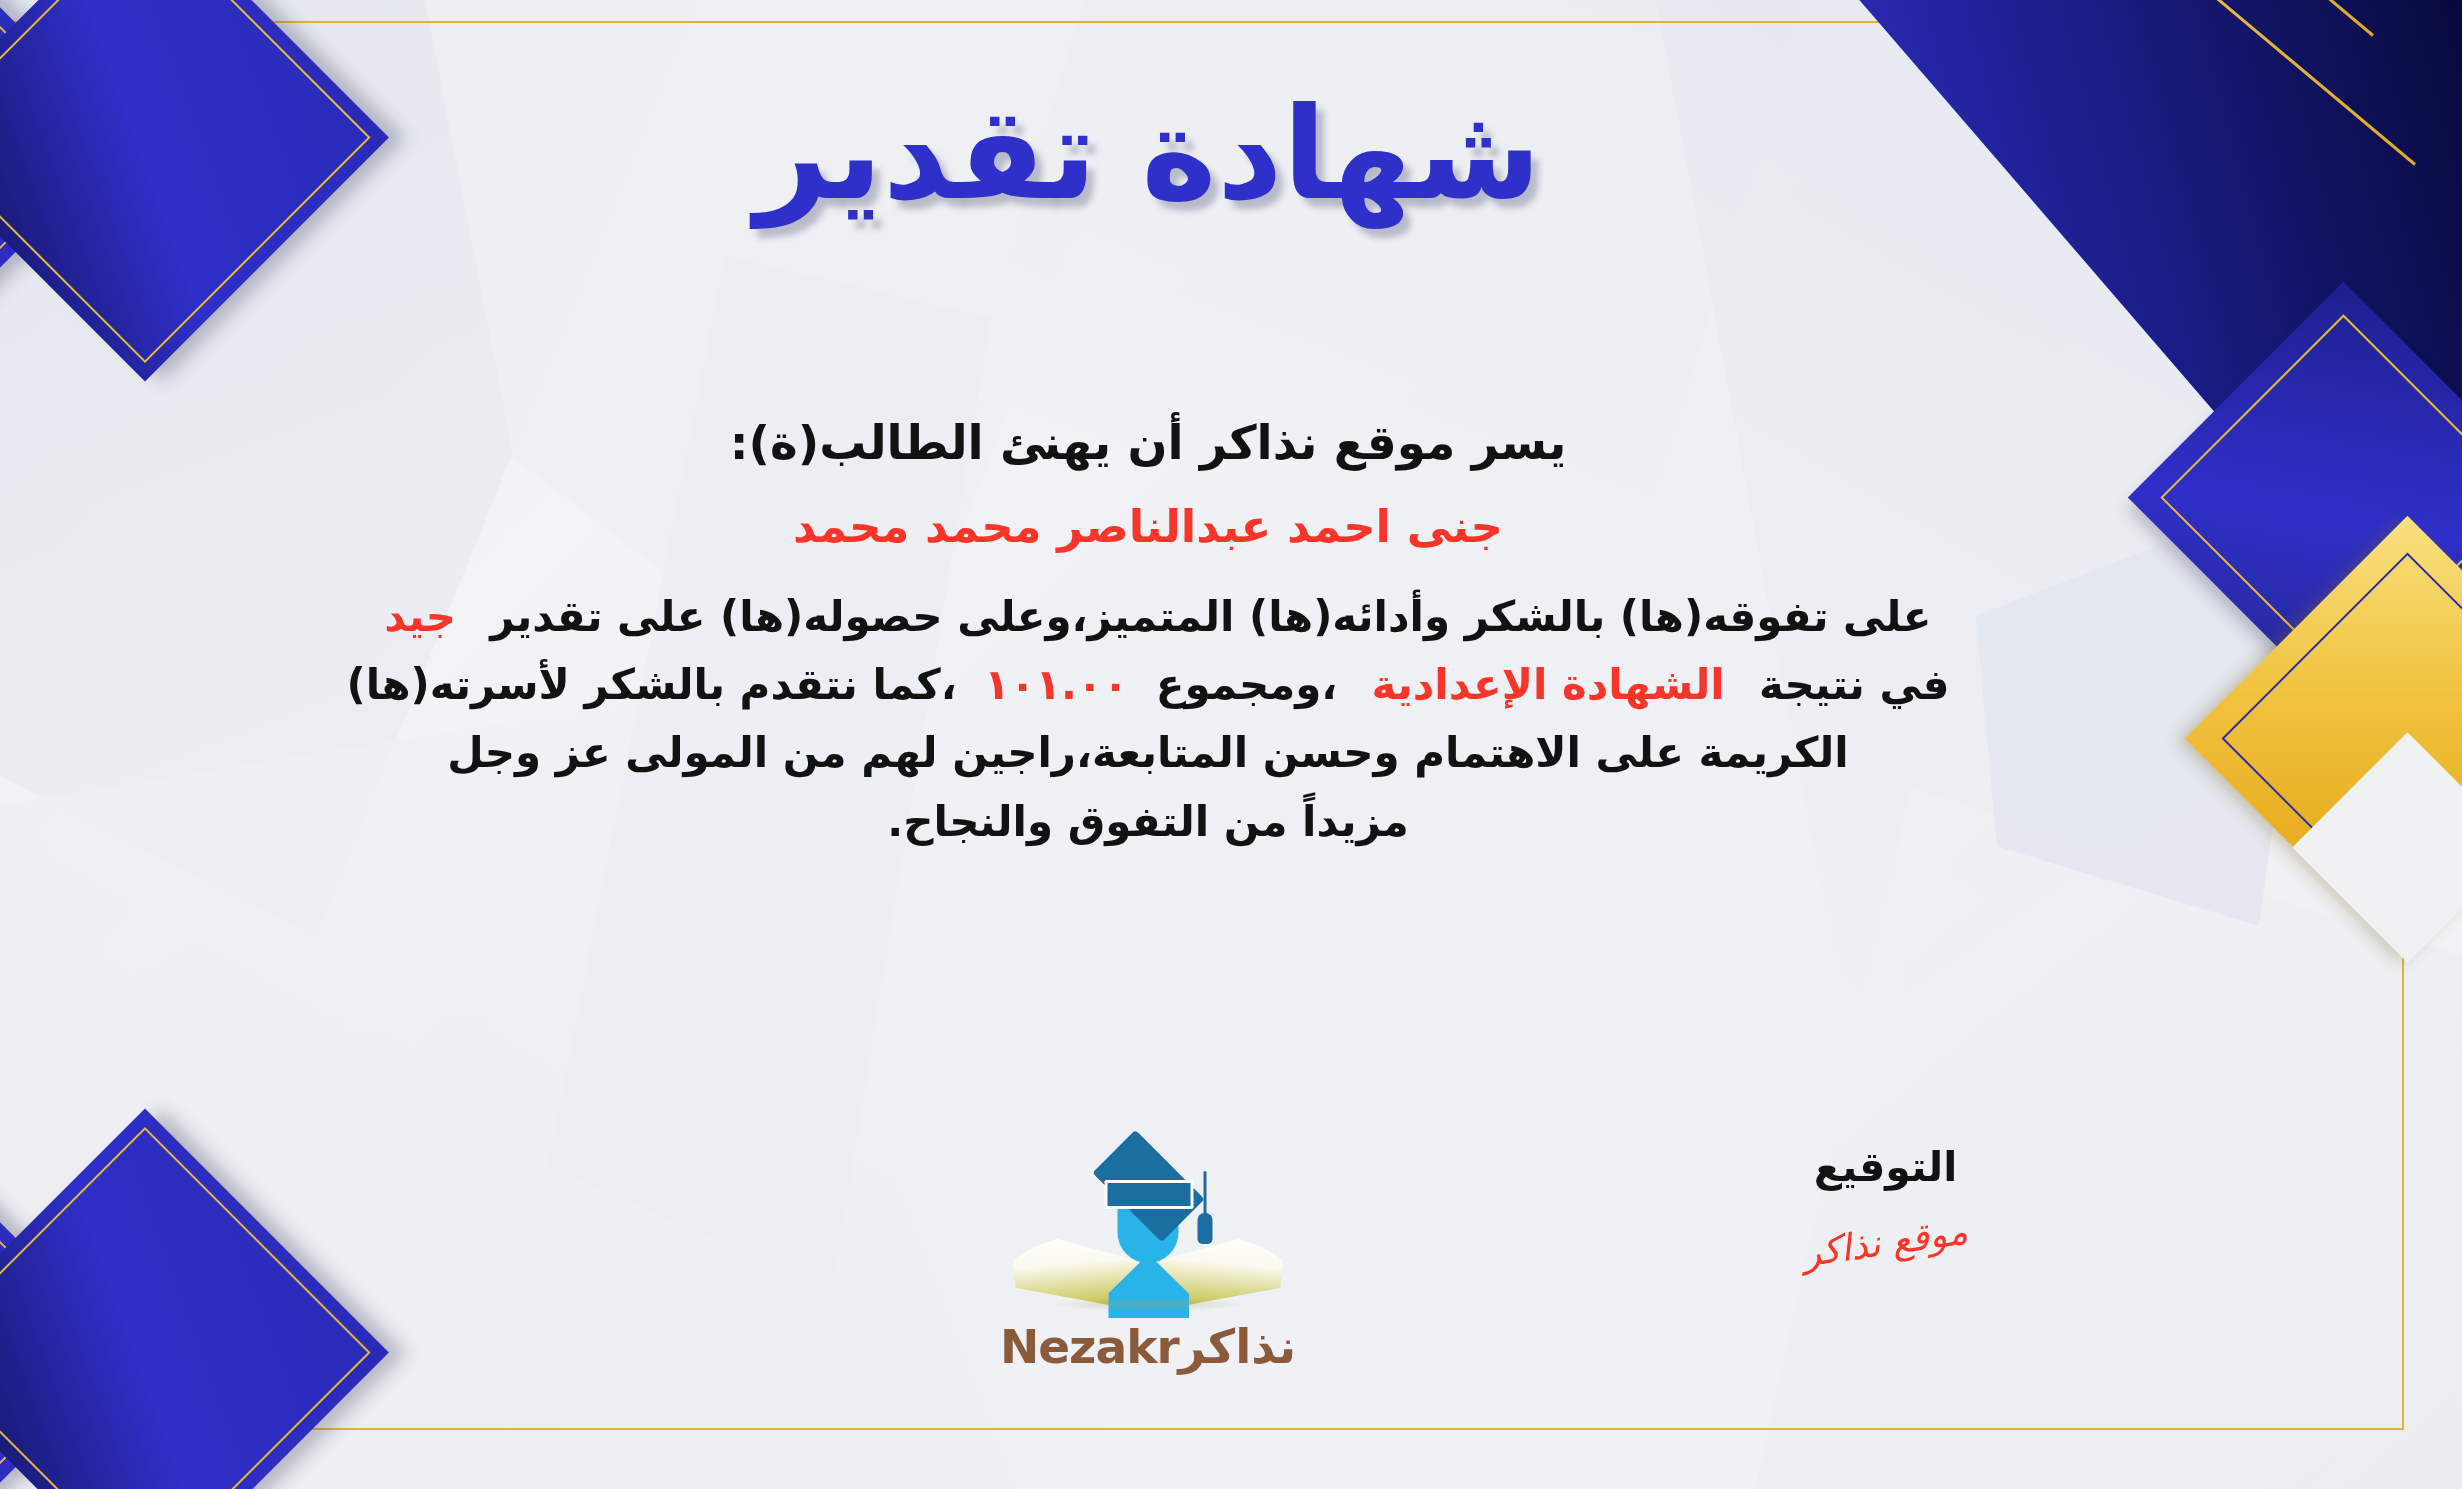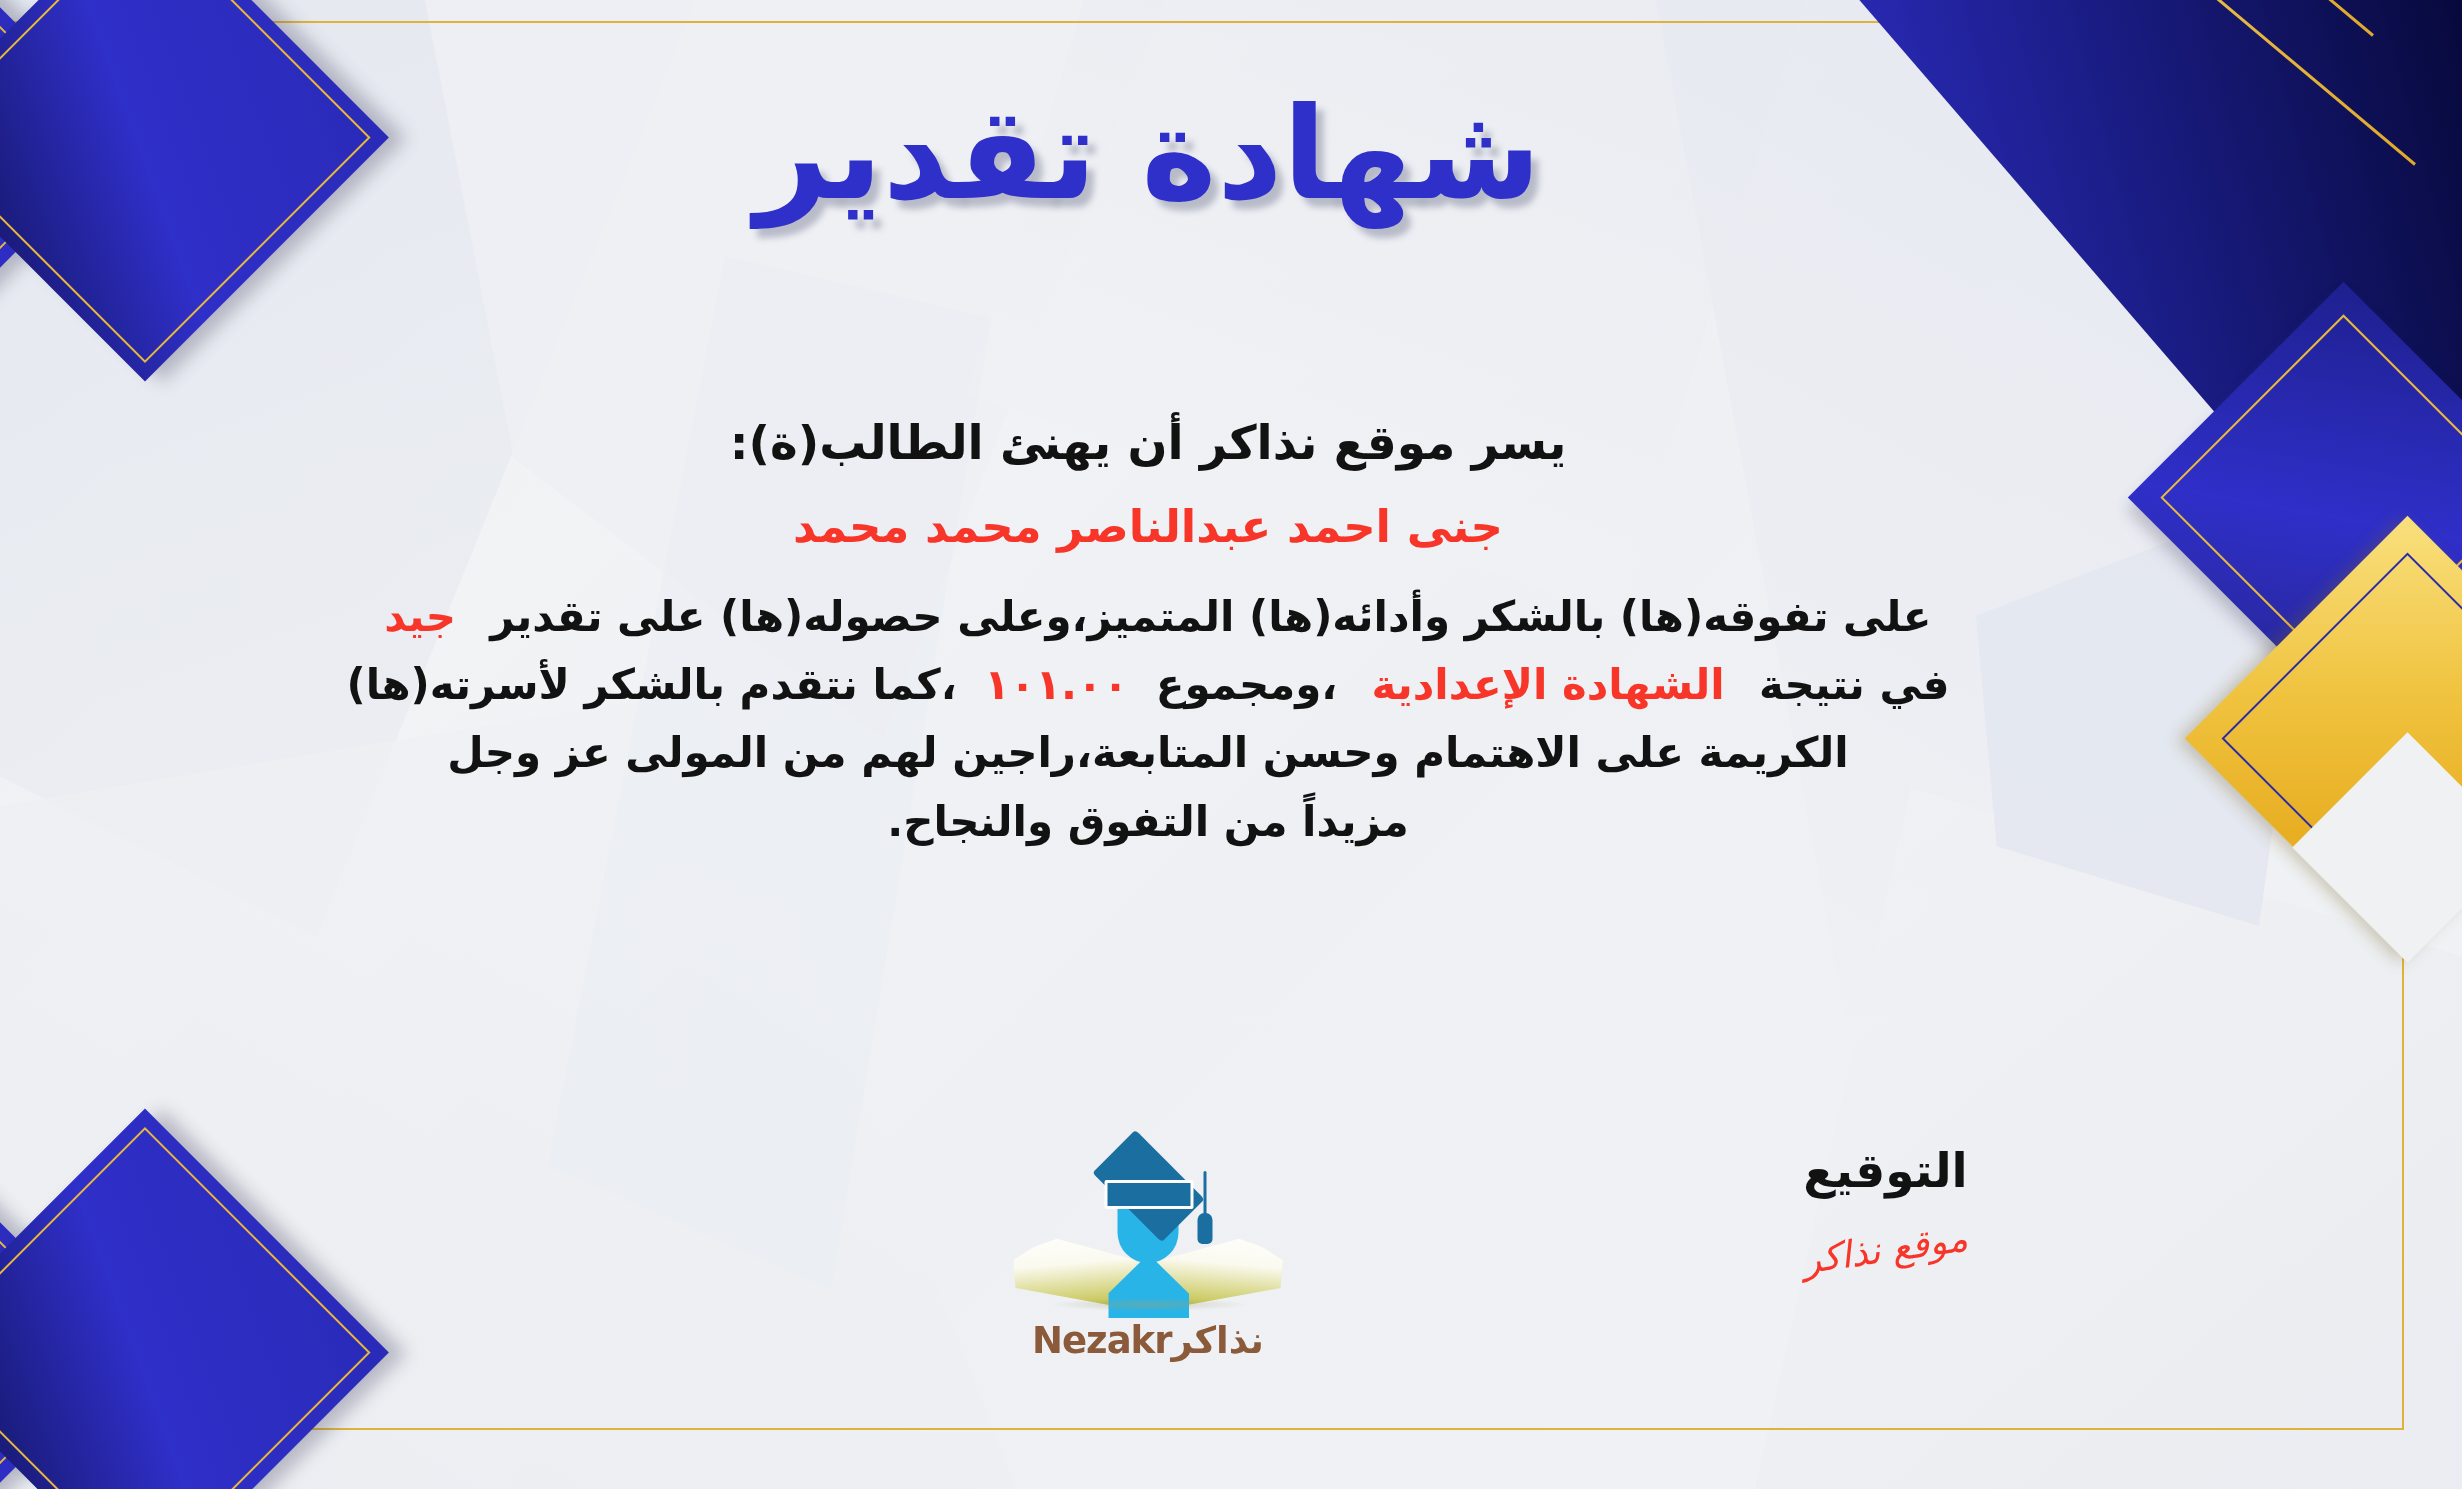--- a/index.html
+++ b/index.html
@@ -257,21 +257,21 @@
   
   .signature-block {
     position: absolute;
     right: 404px;
     top: 1143px;
     width: 345px;
     text-align: center;
     direction: rtl;
   }
   .sig-label {
-    font-size: 47px;
+    font-size: 41px;
     font-weight: bold;
     color: #121212;
     margin-bottom: 29.5px;
   }
   .sig-script {
     font-family: "DejaVu Serif", "Liberation Serif", serif;
     font-size: 37px;
     color: #f73528;
     font-style: italic;
     transform: rotate(-8deg);
@@ -381,21 +381,21 @@
     position: absolute;
     left: 50%;
     top: 165px;
     margin-left: -98px;
     width: 197px; height: 12.8px;
     background: radial-gradient(ellipse at center, rgba(160,160,110,.40) 0%, rgba(160,160,110,0) 72%);
     border-radius: 50%;
   }
   .logo-text {
     margin-top: 8.9px;
-    font-size: 37px;
+    font-size: 47px;
     font-weight: bold;
     color: #8a5a3b;
     letter-spacing: -1px;
     direction: rtl;
     white-space: nowrap;
   }
 </style>
 </head>
 <body>
 

